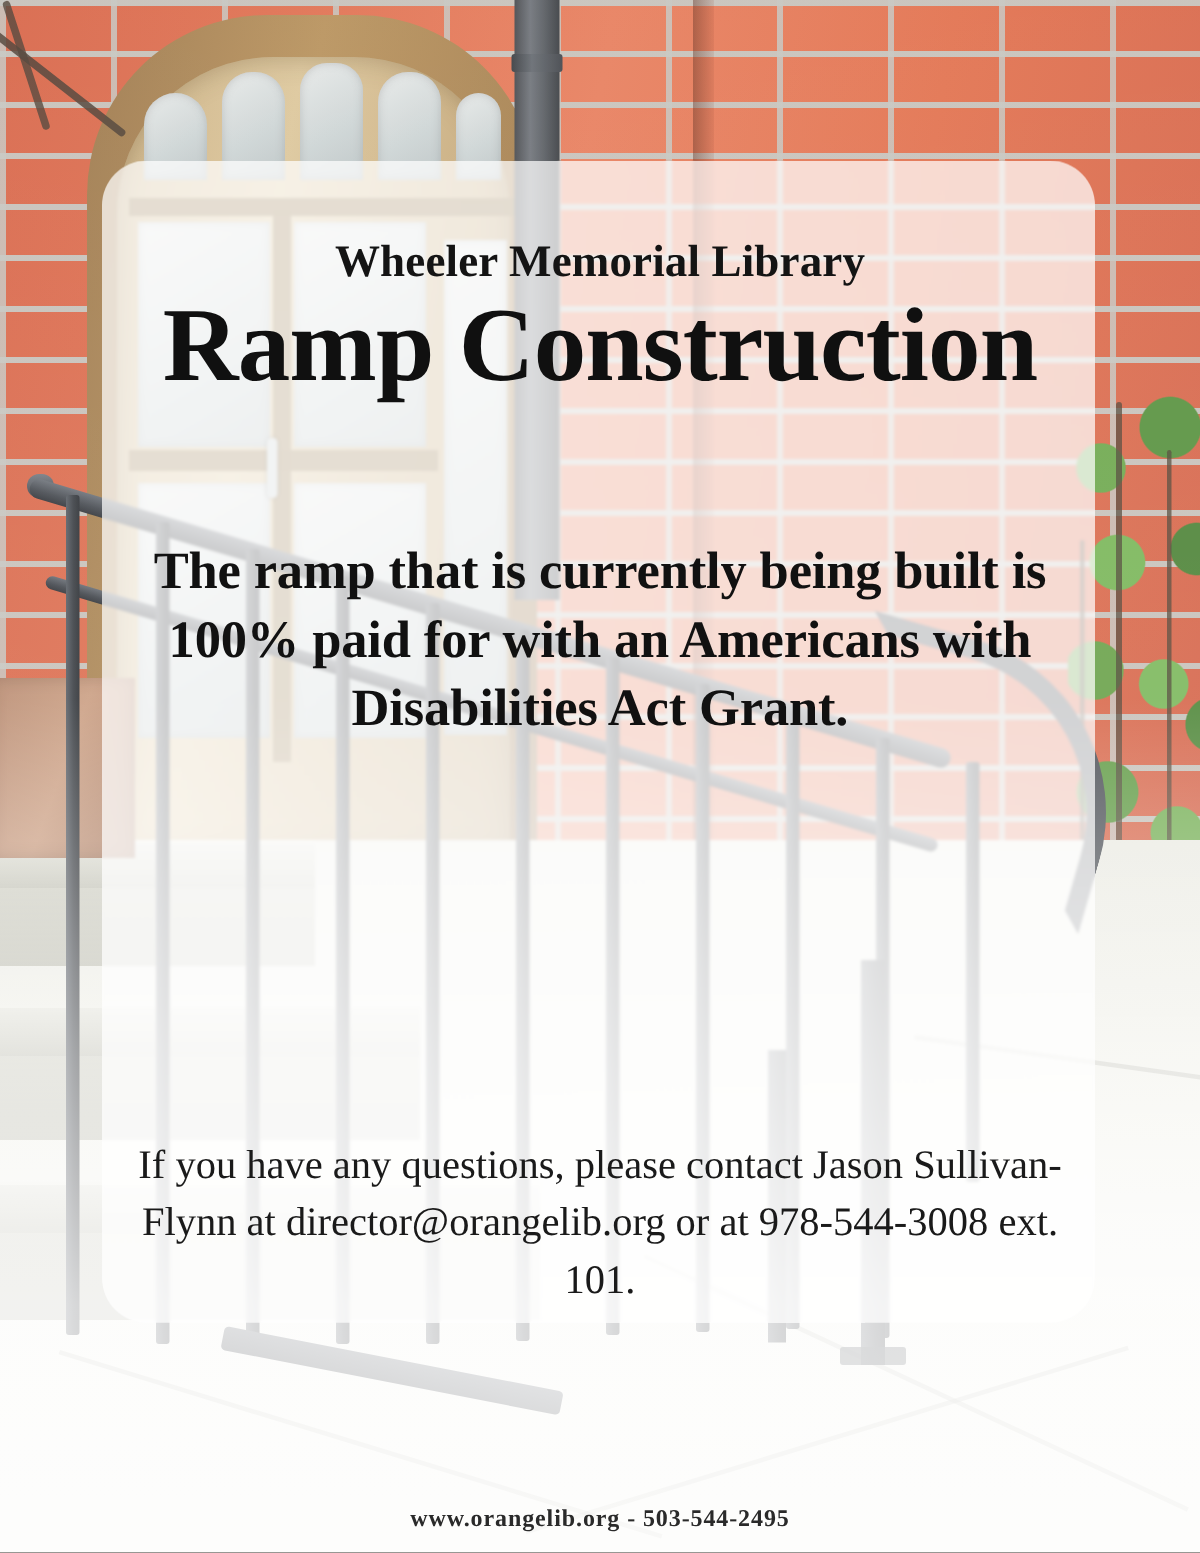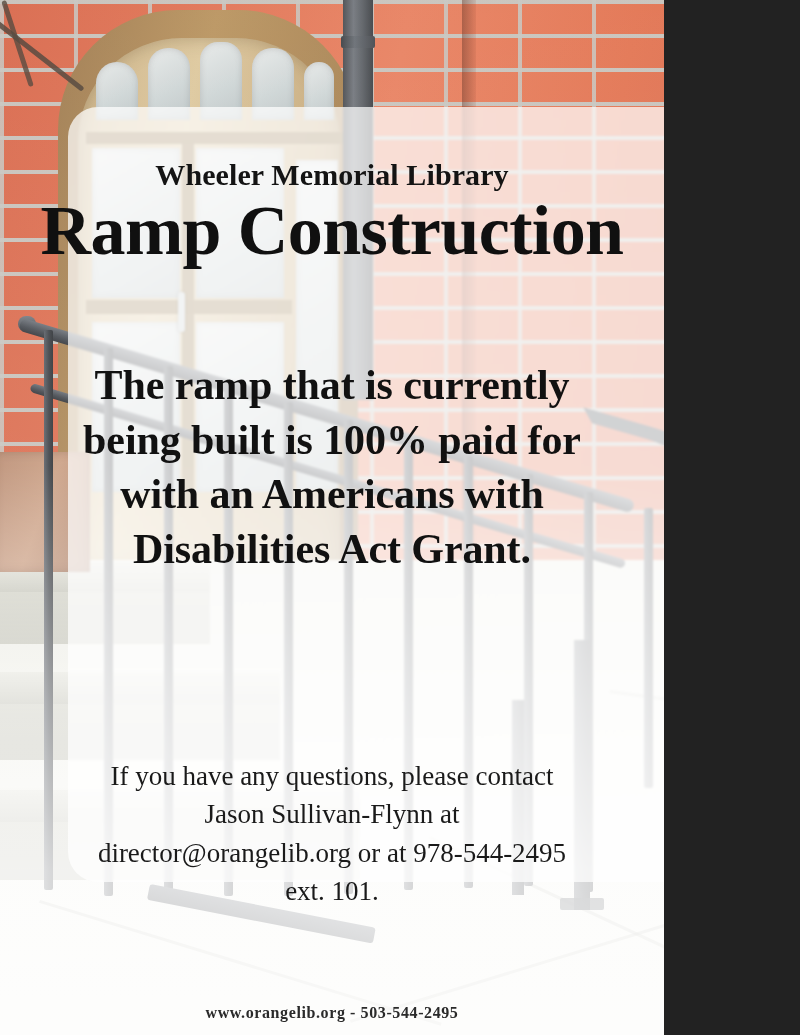--- a/index.html
+++ b/index.html
@@ -1,20 +1,20 @@
 <!DOCTYPE html>
 <html><head>
 <meta charset="utf-8">
 <style>
   html,body{margin:0;padding:0;background:#222;}
   *{box-sizing:border-box;}
 
   #poster{
     position:relative;
-    width:664px;height:1035px;
+    width:800px;height:1035px;
     overflow:hidden;
     font-family:"Liberation Serif","DejaVu Serif",serif;
     background:#efeee8;
   }
 
   
   .photo{position:absolute;inset:0;overflow:hidden;}
 
   
   .ground{
@@ -214,21 +214,21 @@
   }
   .headline{
     position:absolute;left:0;right:0;top:196px;
     text-align:center;color:#101010;
     font-size:70px;font-weight:bold;line-height:1;
     letter-spacing:-.6px;
   }
   .lede{
     position:absolute;left:76px;right:76px;top:358px;
     text-align:center;color:#111;
-    font-size:42px;font-weight:bold;line-height:1.30;
+    font-size:35px;font-weight:bold;line-height:1.30;
     letter-spacing:-.1px;
   }
   .note{
     position:absolute;left:96px;right:96px;top:592px;
     text-align:center;color:#1a1a1a;
     font-size:27px;font-weight:normal;line-height:1.42;
   }
   .contact{
     position:absolute;left:88px;right:88px;top:757px;
     text-align:center;color:#1a1a1a;
@@ -323,17 +323,17 @@
 
     <div class="photo-haze"></div>
   </div>
 
   <div class="card"></div>
 
   <div class="text-layer">
     <div class="kicker">Wheeler Memorial Library</div>
     <div class="headline">Ramp Construction</div>
     <div class="lede">The ramp that is currently being built is 100% paid for with an Americans with Disabilities Act Grant.</div>
-    <div class="contact">If you have any questions, please contact Jason Sullivan-Flynn at director@orangelib.org or at 978-544-2495 ext. 101.</div>
+    <div class="contact">If you have any questions, please contact Jason Sullivan-Flynn at director@orangelib.org or at 978-544-3008 ext. 101.</div>
     <div class="footer">www.orangelib.org - 503-544-2495</div>
   </div>
 
 </div>
 
 </body></html>

